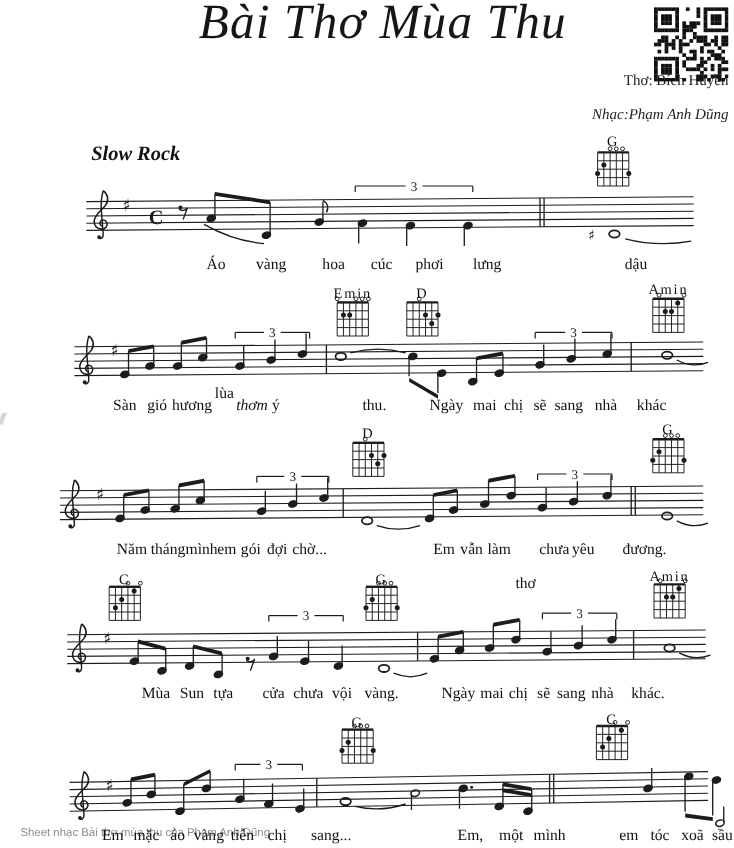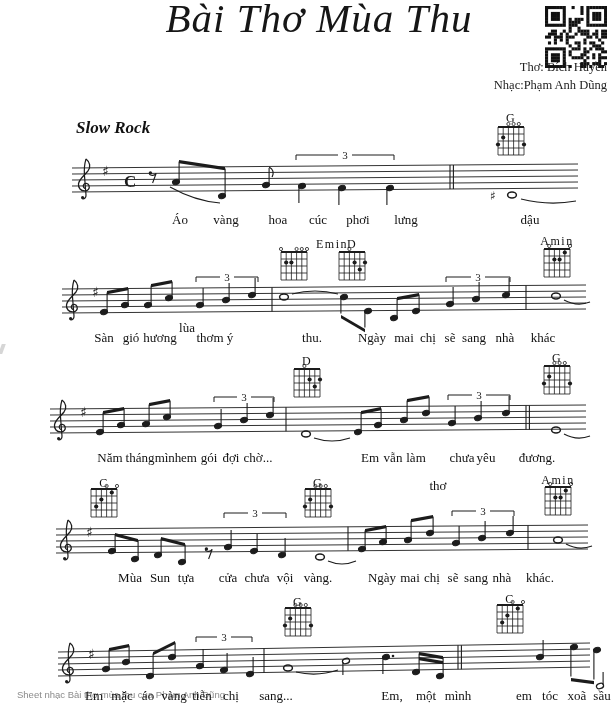--- a/index.html
+++ b/index.html
@@ -4,21 +4,21 @@
 <style>
   html,body{margin:0;padding:0;background:#fff;}
   .page{position:relative;width:612px;height:707px;background:#fff;overflow:hidden;
         font-family:"Liberation Serif", serif;color:#1a1a1a;}
   .title{position:absolute;top:-6px;left:26px;right:0;text-align:center;margin:0;
          font-family:"Liberation Serif", serif;font-style:italic;font-weight:500;
          font-size:41px;letter-spacing:1px;color:#161616;}
   .qr{position:absolute;top:6px;right:5px;width:62px;height:62px;z-index:5;}
   .credit{position:absolute;right:5px;text-align:right;font-size:12.5px;color:#222;z-index:4;white-space:nowrap;}
   .credit1{top:60px;}
-  .credit2{top:78px;}
+  .credit2{top:88px;font-style:italic;}
   .tempo{position:absolute;left:76px;top:118px;font-size:17px;font-weight:bold;font-style:italic;color:#111;}
   #notation{position:absolute;left:0;top:0;z-index:2;}
   .lyric{position:absolute;transform:translateX(-50%);font-size:13px;color:#111;
          white-space:nowrap;z-index:3;font-family:"Liberation Serif", serif;}
   .chord-label{position:absolute;transform:translateX(-50%);font-size:12px;letter-spacing:1.5px;
          color:#111;z-index:3;white-space:nowrap;}
   .footer{position:absolute;left:17px;top:689px;font-family:"Liberation Sans", sans-serif;
           font-size:9.5px;color:#8b8b8b;z-index:2;white-space:nowrap;}
   .artifact{position:absolute;left:0px;top:344px;width:4px;height:10px;background:#bbb;
             transform:skewX(-20deg);opacity:.6;z-index:1;}
@@ -742,28 +742,28 @@
     </svg>
   <div id="overlay">
       <span class="chord-label" style="left: 511px; top: 111px;">G</span>
       <span class="lyric" style="left: 180px; top: 212px;">Áo</span>
       <span class="lyric" style="left: 226px; top: 212px;">vàng</span>
       <span class="lyric" style="left: 278px; top: 212px;">hoa</span>
       <span class="lyric" style="left: 318px; top: 212px;">cúc</span>
       <span class="lyric" style="left: 358px; top: 212px;">phơi</span>
       <span class="lyric" style="left: 406px; top: 212px;">lưng</span>
       <span class="lyric" style="left: 530px; top: 212px;">dậu</span>
-      <span class="chord-label" style="left: 294px; top: 237px; margin-left: 38px;">Emin</span>
+      <span class="chord-label" style="left: 294px; top: 237px;">Emin</span>
       <span class="chord-label" style="left: 352px; top: 237px;">D</span>
       <span class="chord-label" style="left: 557px; top: 234px;">Amin</span>
       <span class="lyric" style="left: 104px; top: 330px;">Sàn</span>
       <span class="lyric" style="left: 131px; top: 330px;">gió</span>
       <span class="lyric" style="left: 160px; top: 330px;">hương</span>
       <span class="lyric" style="left: 187px; top: 320px;">lùa</span>
-      <span class="lyric" style="left: 210px; top: 330px;">thơm</span>
+      <span class="lyric" style="left: 210px; top: 330px; font-style: italic;">thơm</span>
       <span class="lyric" style="left: 230px; top: 330px;">ý</span>
       <span class="lyric" style="left: 292px; top: 330px; margin-left: 20px;">thu.</span>
       <span class="lyric" style="left: 372px; top: 330px;">Ngày</span>
       <span class="lyric" style="left: 404px; top: 330px;">mai</span>
       <span class="lyric" style="left: 428px; top: 330px;">chị</span>
       <span class="lyric" style="left: 450px; top: 330px;">sẽ</span>
       <span class="lyric" style="left: 474px; top: 330px;">sang</span>
       <span class="lyric" style="left: 505px; top: 330px;">nhà</span>
       <span class="lyric" style="left: 543px; top: 330px;">khác</span>
       <span class="chord-label" style="left: 307px; top: 354px;">D</span>

